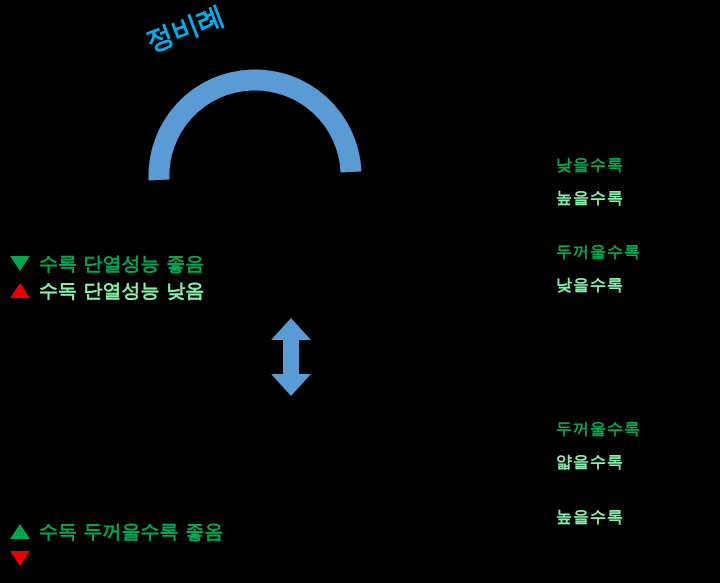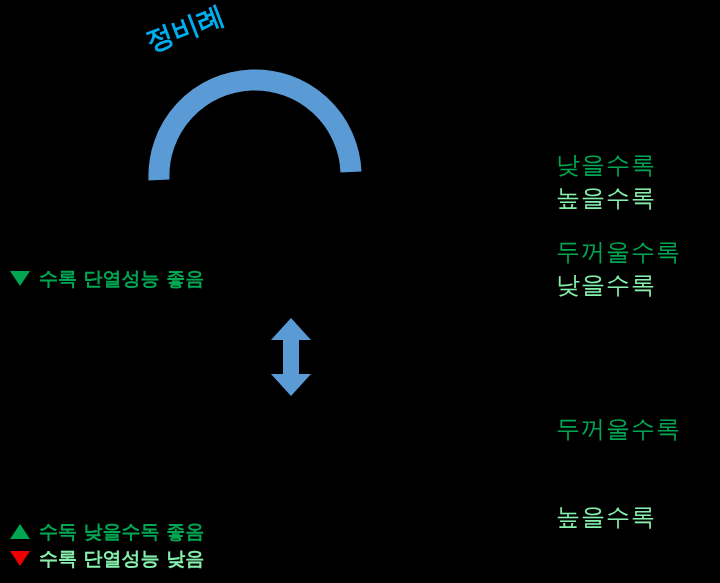--- a/index.html
+++ b/index.html
@@ -56,21 +56,21 @@
     top: 316px;
     width: 50px;
     height: 82px;
   }
 
   
   .legend-block {
     position: absolute;
     white-space: nowrap;
   }
-  #legend-top    { left: 10px; top: 250px; margin-top: 15px; }
+  #legend-top    { left: 10px; top: 250px; }
   #legend-bottom { left: 10px; top: 518px; }
 
   .legend-row {
     display: flex;
     align-items: center;
     height: 27px;
     white-space: nowrap;
   }
   .legend-row .tri {
     display: inline-block;
@@ -107,22 +107,22 @@
   .green { color: #00A651; }
   .red   { color: #86efac; }
 
   
   .pair {
     position: absolute;
     left: 556px;
     white-space: nowrap;
   }
   .pair .line {
-    font-size: 24px;
-    font-weight: normal;
+    font-size: 16px;
+    font-weight: bold;
     line-height: 1;
     height: 33px;
     display: flex;
     align-items: center;
     white-space: nowrap;
     letter-spacing: 1px;
   }
   #pair-1 { top: 148px; }
   #pair-2 { top: 235px; }
   #pair-3 { top: 412px; }
@@ -146,44 +146,48 @@
     <svg width="50" height="82" viewBox="0 0 50 82" aria-hidden="true">
       <polygon points="25,2 45,24 33,24 33,58 45,58 25,80 5,58 17,58 17,24 5,24" fill="#5B9BD5"></polygon>
     </svg>
   </div>
 
   <div class="legend-block" id="legend-top">
     <div class="legend-row">
       <span class="tri down-green"></span>
       <span class="txt green">수록 단열성능 좋음</span>
     </div>
+    <div class="legend-row">
+      <span class="tri up-red"></span>
+      <span class="txt red">수독 단열성능 낮옴</span>
+    </div>
   </div>
 
   <div class="legend-block" id="legend-bottom">
     <div class="legend-row">
       <span class="tri up-green"></span>
-      <span class="txt green">수독 낮을수독 좋옴</span>
+      <span class="txt green">수독 두꺼울수록 좋옴</span>
     </div>
     <div class="legend-row">
       <span class="tri down-red"></span>
-      <span class="txt red">수록 단열성능 낮음</span>
     </div>
   </div>
 
   <div class="pair" id="pair-1">
     <div class="line green">낮을수록</div>
     <div class="line red">높을수록</div>
   </div>
 
   <div class="pair" id="pair-2">
     <div class="line green">두꺼울수록</div>
     <div class="line red">낮을수록</div>
   </div>
 
   <div class="pair" id="pair-3">
     <div class="line green">두꺼울수록</div>
+    <div class="line red">얇을수록</div>
   </div>
 
   <div class="pair" id="pair-4">
     <div class="line red">높을수록</div>
   </div>
 
 </div>
 
 </body></html>

